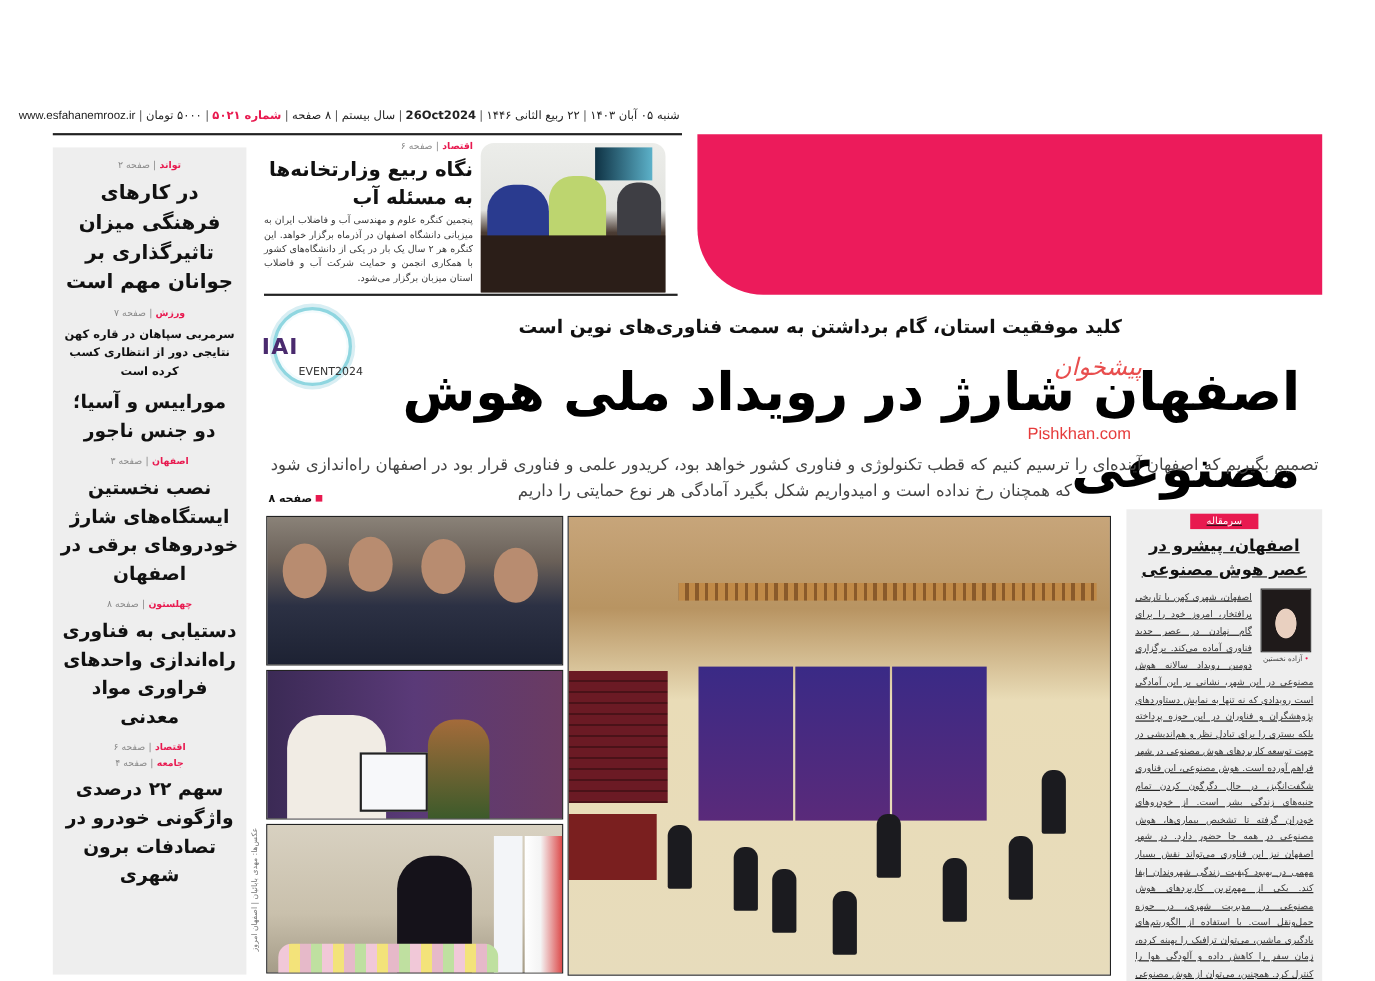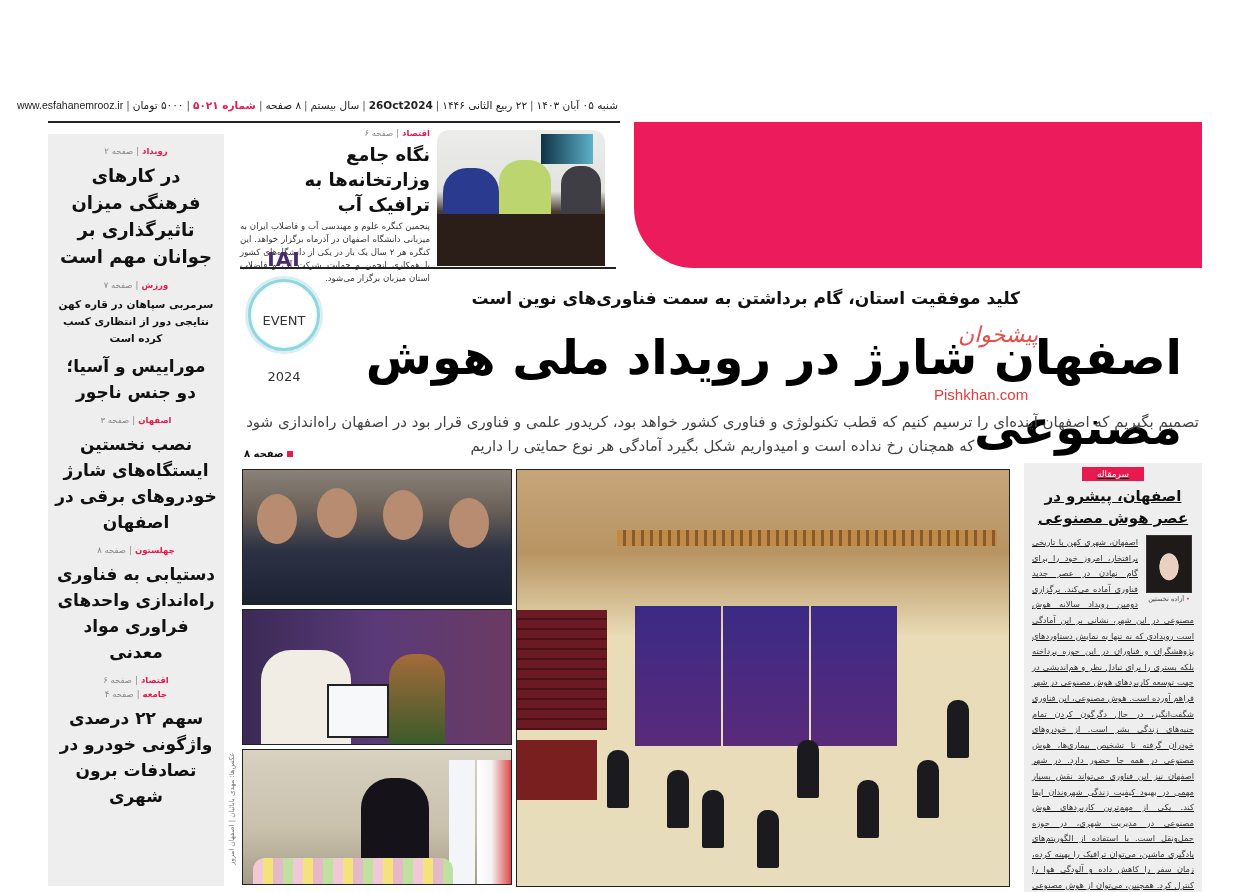--- a/index.html
+++ b/index.html
@@ -56,24 +56,24 @@
   .top-photo .p1 { position:absolute; left:6px; top:38px; width:56px; height:90px; background:#2a3b8f; border-radius: 24px 24px 4px 4px; }
   .top-photo .p2 { position:absolute; left:62px; top:30px; width:52px; height:60px; background:#bdd56f; border-radius: 22px 22px 4px 4px; }
   .top-photo .p3 { position:absolute; right:4px; top:36px; width:40px; height:50px; background:#3e3e44; border-radius: 18px 18px 4px 4px; }
   .top-photo .table { position:absolute; left:0; top:84px; width:168px; height:52px; background:#2b1e18; }
   .top-rule { position: absolute; left: 240px; top: 267px; width: 376px; height: 2px; background: #222; }
 
   
   .event-logo {
     position: absolute; left: 248px; top: 279px; width: 72px; height: 72px; border-radius: 50%;
     border: 3px solid #8fd6e0; box-shadow: 0 0 0 3px #d8eef3, inset 0 0 0 2px #f3fbfd;
-    display: flex; flex-direction: column; align-items: center; justify-content: center; background: #fff;
+    display: flex; align-items: center; justify-content: center; background: #fff;
   }
   .event-logo .iai { font-size: 20px; font-weight: bold; color: #4a2a6e; letter-spacing: 1px; line-height: 20px; }
-  .event-logo .ev { font-size: 13px; color: #333; line-height: 8px; margin-top: 48px; }
+  .event-logo .ev { font-size: 10px; color: #333; line-height: 8px; margin-top: 48px; }
 
   .overline { position: absolute; left: 330px; top: 288px; width: 690px; direction: rtl; text-align: right; font-size: 17px; font-weight: bold; color: #111; }
   .headline { position: absolute; left: 262px; top: 322px; width: 920px; direction: rtl; text-align: right; font-size: 48px; font-weight: bold; color: #000; line-height: 70px; letter-spacing: -1px; }
   .watermark { position: absolute; left: 932px; top: 318px; width: 120px; height: 90px; pointer-events: none; }
   .watermark .fa { position: absolute; left: 26px; top: 4px; font-size: 22px; color: #e63b3b; font-style: italic; direction: rtl; opacity: .9; }
   .watermark .en { position: absolute; left: 2px; top: 68px; font-size: 15px; color: #e63b3b; font-family: "Liberation Sans", sans-serif; }
 
   .lead { position: absolute; left: 240px; top: 410px; width: 965px; direction: rtl; text-align: center; font-size: 15px; line-height: 24px; color: #444; }
   .page-ref { position: absolute; left: 244px; top: 448px; direction: rtl; font-size: 10px; font-weight: bold; color: #111; }
   .page-ref .sq { display: inline-block; width: 6px; height: 6px; background: #e8194f; margin-left: 3px; }
@@ -130,21 +130,21 @@
   <span style="font-family:'Liberation Sans',sans-serif">www.esfahanemrooz.ir</span>
 </div>
 <div class="dateline-rule"></div>
 
 <div class="masthead">
   <div class="band"></div>
 </div>
 
 <div class="sidebar">
   <div>
-    <div class="kicker"><span class="sec">رویداد</span><span class="bar">|</span><span>صفحه ۲</span></div>
+    <div class="kicker"><span class="sec">تواند</span><span class="bar">|</span><span>صفحه ۲</span></div>
     <div class="side-h">در کارهای فرهنگی میزان تاثیرگذاری بر جوانان مهم است</div>
   </div>
   <div>
     <div class="kicker"><span class="sec">ورزش</span><span class="bar">|</span><span>صفحه ۷</span></div>
     <div class="side-sub">سرمربی سپاهان در قاره کهن نتایجی دور از انتظاری کسب کرده است</div>
     <div class="side-h sm">موراییس و آسیا؛ دو جنس ناجور</div>
   </div>
   <div>
     <div class="kicker"><span class="sec">اصفهان</span><span class="bar">|</span><span>صفحه ۳</span></div>
     <div class="side-h sm">نصب نخستین ایستگاه‌های شارژ خودروهای برقی در اصفهان</div>
@@ -157,21 +157,21 @@
     <div class="kicker"><span class="sec">اقتصاد</span><span class="bar">|</span><span>صفحه ۶</span></div>
   </div>
   <div>
     <div class="kicker"><span class="sec">جامعه</span><span class="bar">|</span><span>صفحه ۴</span></div>
     <div class="side-h sm">سهم ۲۲ درصدی واژگونی خودرو در تصادفات برون شهری</div>
   </div>
 </div>
 
 <div class="top-story">
   <div class="kicker"><span class="sec">اقتصاد</span><span class="bar">|</span><span>صفحه ۶</span></div>
-  <h2>نگاه جامع وزارتخانه‌ها به ترافیک آب</h2>
+  <h2>نگاه ربیع وزارتخانه‌ها به مسئله آب</h2>
   <p>پنجمین کنگره علوم و مهندسی آب و فاضلاب ایران به میزبانی دانشگاه اصفهان در آذرماه برگزار خواهد. این کنگره هر ۲ سال یک بار در یکی از دانشگاه‌های کشور با همکاری انجمن و حمایت شرکت آب و فاضلاب استان میزبان برگزار می‌شود.</p>
 </div>
 <div class="top-photo">
   <div class="screen"></div>
     <div class="p2"></div>
     <div class="p3"></div>
     <div class="p1"></div>
     <div class="table"></div>
 </div>
 <div class="top-rule"></div>

